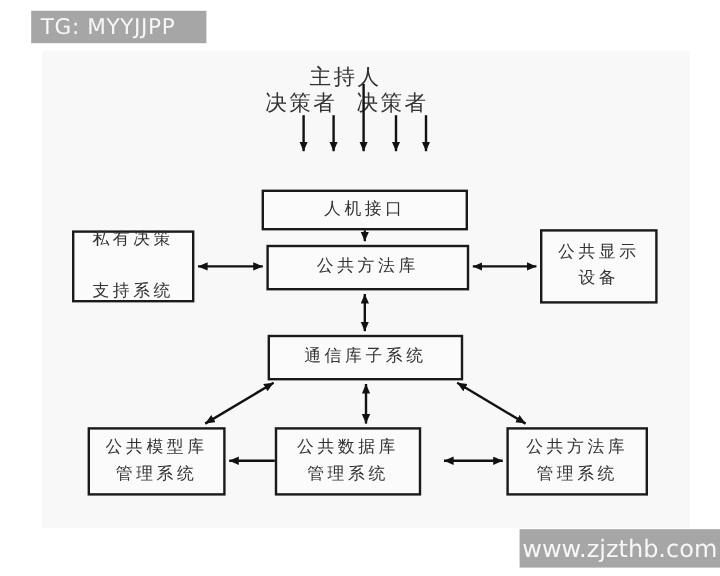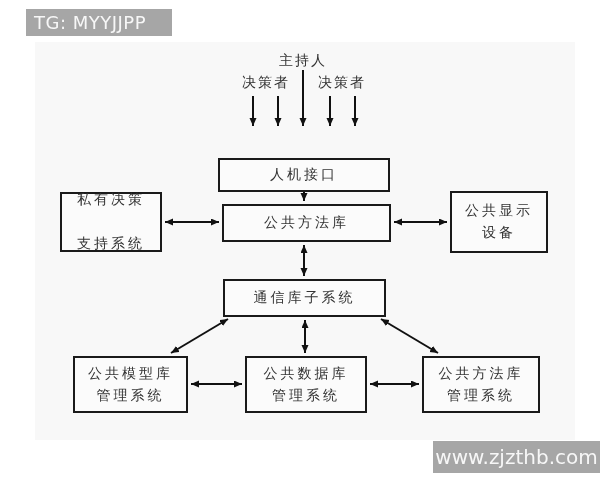--- a/index.html
+++ b/index.html
@@ -32,22 +32,22 @@
     left:10px;top:9px;width:138px;height:27px;
     font-size:18px;line-height:27px;padding-left:8px;
     letter-spacing:0.5px;
     margin-left:16px;
   }
   .wm-bottom{
     left:433px;top:441px;width:167px;height:32px;
     font-size:20px;line-height:32px;text-align:center;
   }
   .actor{
-    position:absolute;width:90px;text-align:center;
-    font-size:14px;color:var(--diagram-text);
+    position:absolute;width:90px;text-align:left;
+    font-size:18px;color:var(--diagram-text);
     letter-spacing:2px;
   }
   .node{
     position:absolute;box-sizing:border-box;
     border:2px solid var(--box-border);
     background:#fbfbfb;
     display:flex;flex-direction:column;
     align-items:center;justify-content:center;
     font-size:14px;color:var(--diagram-text);
     letter-spacing:3px;line-height:1.55;
@@ -132,21 +132,21 @@
   <div class="node" style="left:450px;top:191px;width:98px;height:62px;">
     <span>公共显示</span>
     <span>设备</span>
   </div>
 
   <div class="node" style="left:73px;top:356px;width:115px;height:57px;">
     <span>公共模型库</span>
     <span>管理系统</span>
   </div>
 
-  <div class="node" style="left:245px;top:356px;width:122px;height:57px;">
+  <div class="node" style="left:229px;top:356px;width:122px;height:57px;">
     <span>公共数据库</span>
     <span>管理系统</span>
   </div>
 
   <div class="node" style="left:422px;top:356px;width:118px;height:57px;">
     <span>公共方法库</span>
     <span>管理系统</span>
   </div>
 
 </div>

